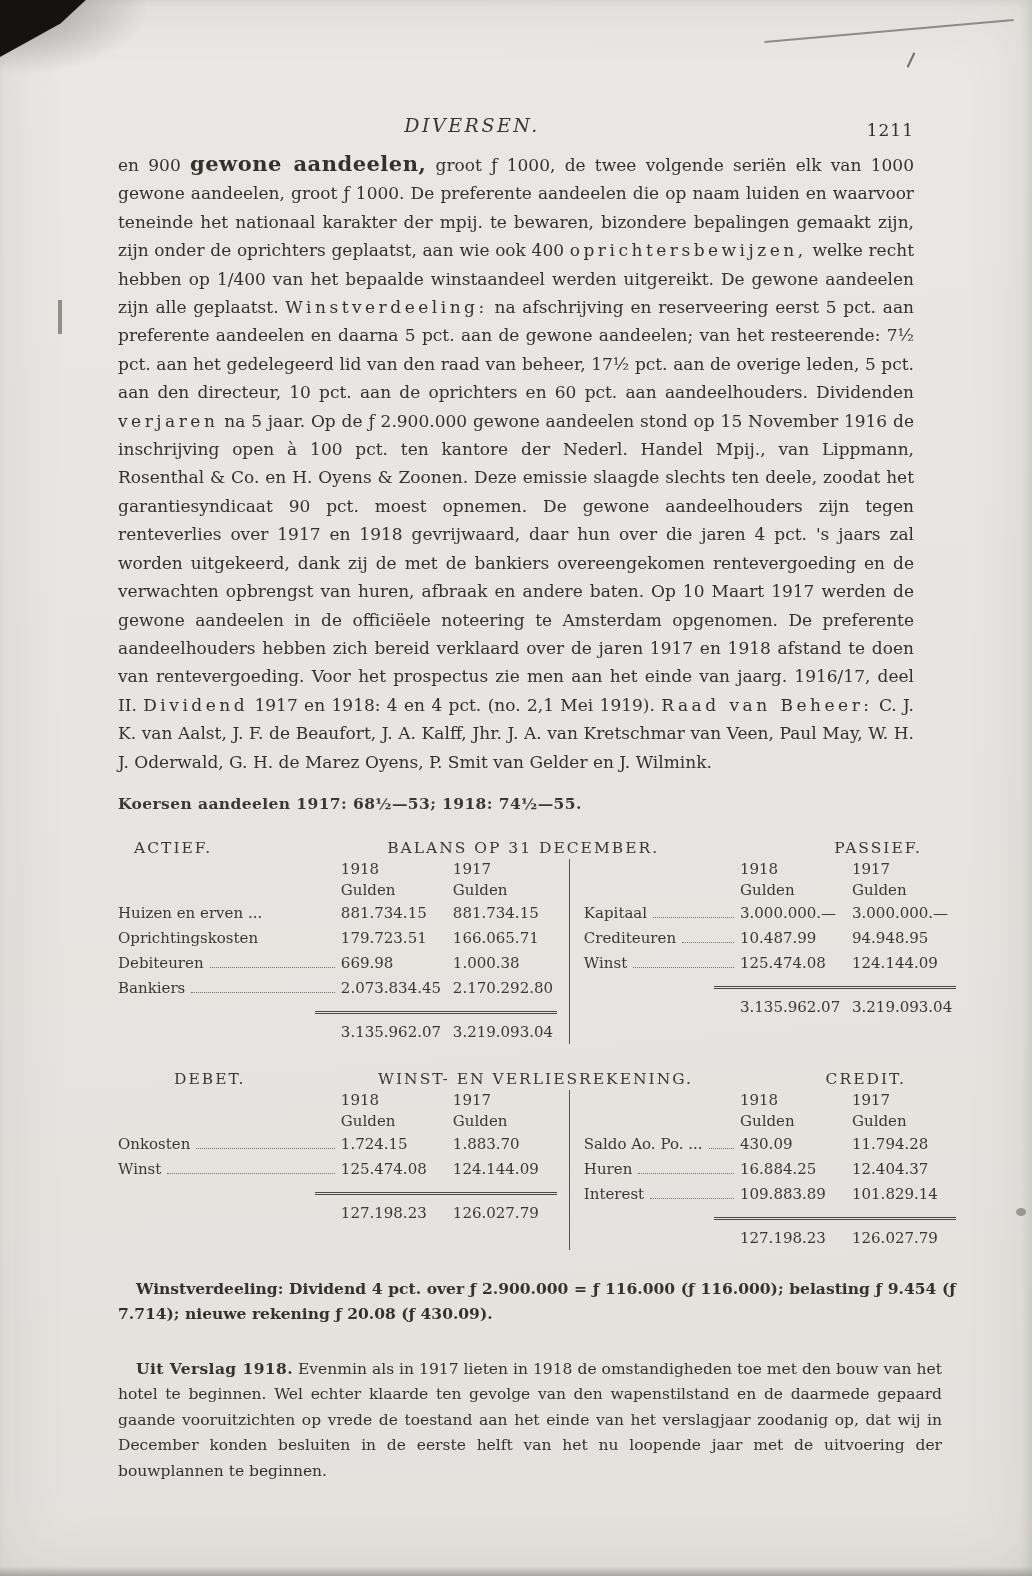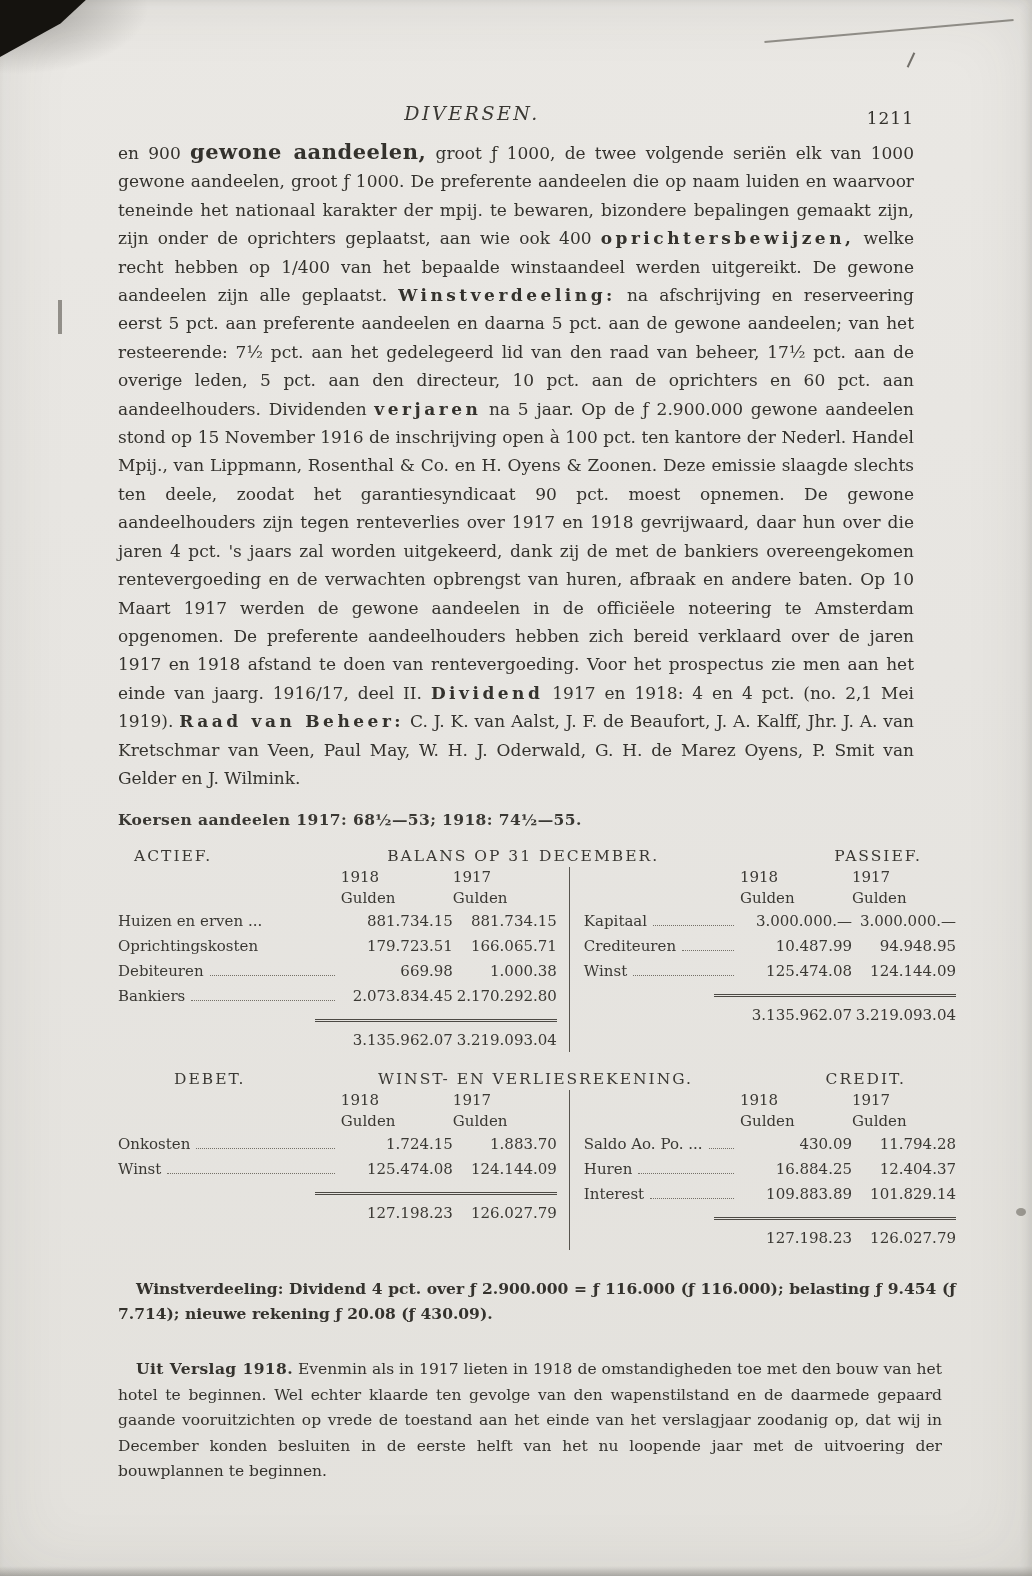--- a/index.html
+++ b/index.html
@@ -19,49 +19,49 @@
   .top-scratch { top:30px; right:18px; width:250px; height:2px; background:#6a665f;
     transform:rotate(-5deg); opacity:.7; }
   .slash-mark { top:52px; right:120px; width:2px; height:16px; background:#55524c;
     transform:rotate(25deg); opacity:.8; }
   .edge-dash { top:300px; left:58px; width:4px; height:34px; background:#4a473f; opacity:.55; }
   .right-speck { top:1208px; right:6px; width:10px; height:8px; background:#55524a;
     border-radius:50%; opacity:.5; }
   .bottom-strip { bottom:0; left:0; width:100%; height:10px;
     background:linear-gradient(0deg, rgba(50,47,42,.25), rgba(50,47,42,0)); }
 
-  .content { padding:4px 76px 0 118px; }
+  .content { padding:16px 76px 0 118px; }
 
   .running-head { position:relative; padding-top:98px; height:128px; }
   .head-title { display:block; text-align:center; font-style:italic; font-size:19px;
     letter-spacing:2.5px; color:#3a3833; margin-right:130px; }
   .head-page { position:absolute; top:104px; right:42px; font-size:17px; letter-spacing:1px; }
 
   .body-text { margin:6px 42px 0 0; text-align:justify; font-size:17px;
     line-height:28.4px; color:#34322d; }
   .seg-bold-big { font-weight:bold; font-size:21px; letter-spacing:.5px; }
-  .seg-spaced { letter-spacing:3.5px;font-weight:bold; }
+  .seg-spaced { letter-spacing:3.5px; }
 
   .koersen { margin-top:18px; text-align:left; font-weight:bold; font-size:15.5px;
     letter-spacing:.4px; color:#3a3833; }
 
   
-  .fin-head { display:flex; align-items:flex-end; margin-top:18px; font-size:15.5px;
+  .fin-head { display:flex; align-items:flex-end; margin-top:26px; font-size:15.5px;
     letter-spacing:2px; color:#3a3833; }
   .fin-head .left-cap { margin-left:16px; }
   .fin-head .mid-cap { flex:1; text-align:center; }
   .fin-head .right-cap { margin-right:34px; }
   .fin-body { display:flex; margin-top:2px; font-size:15px; color:#3a3833; }
   .half-left { width:53.8%; padding-right:12px; }
   .half-right { width:46.2%; border-left:1.5px solid #57544e; padding-left:14px; }
   .frow { display:flex; align-items:baseline; line-height:25px; }
   .flbl { white-space:nowrap; }
   .fleader { flex:1; border-bottom:1.6px dotted #747067; margin:0 6px 4px 6px; min-width:6px; }
   .fleader.blank { border-bottom:none; }
-  .fv { width:112px; text-align:right; white-space:nowrap; }
+  .fv { width:112px; text-align:left; white-space:nowrap; }
   .fv.y2 { width:104px; }
   .fyears { display:flex; line-height:21px; }
   .fyears .sp { flex:1; }
   .fyears .fv { text-align:left; }
   .ftotal { display:flex; margin-top:10px; line-height:24px; }
   .ftotal .sp { flex:1; }
   .total-vals { display:flex; border-top:3px double #4c4944; padding-top:6px; padding-left:26px; }
 
   .winstverdeeling { margin:26px 0 0 0; text-align:justify; font-size:15.5px;
     line-height:25px; text-indent:18px; color:#34322d;font-weight:bold; }

